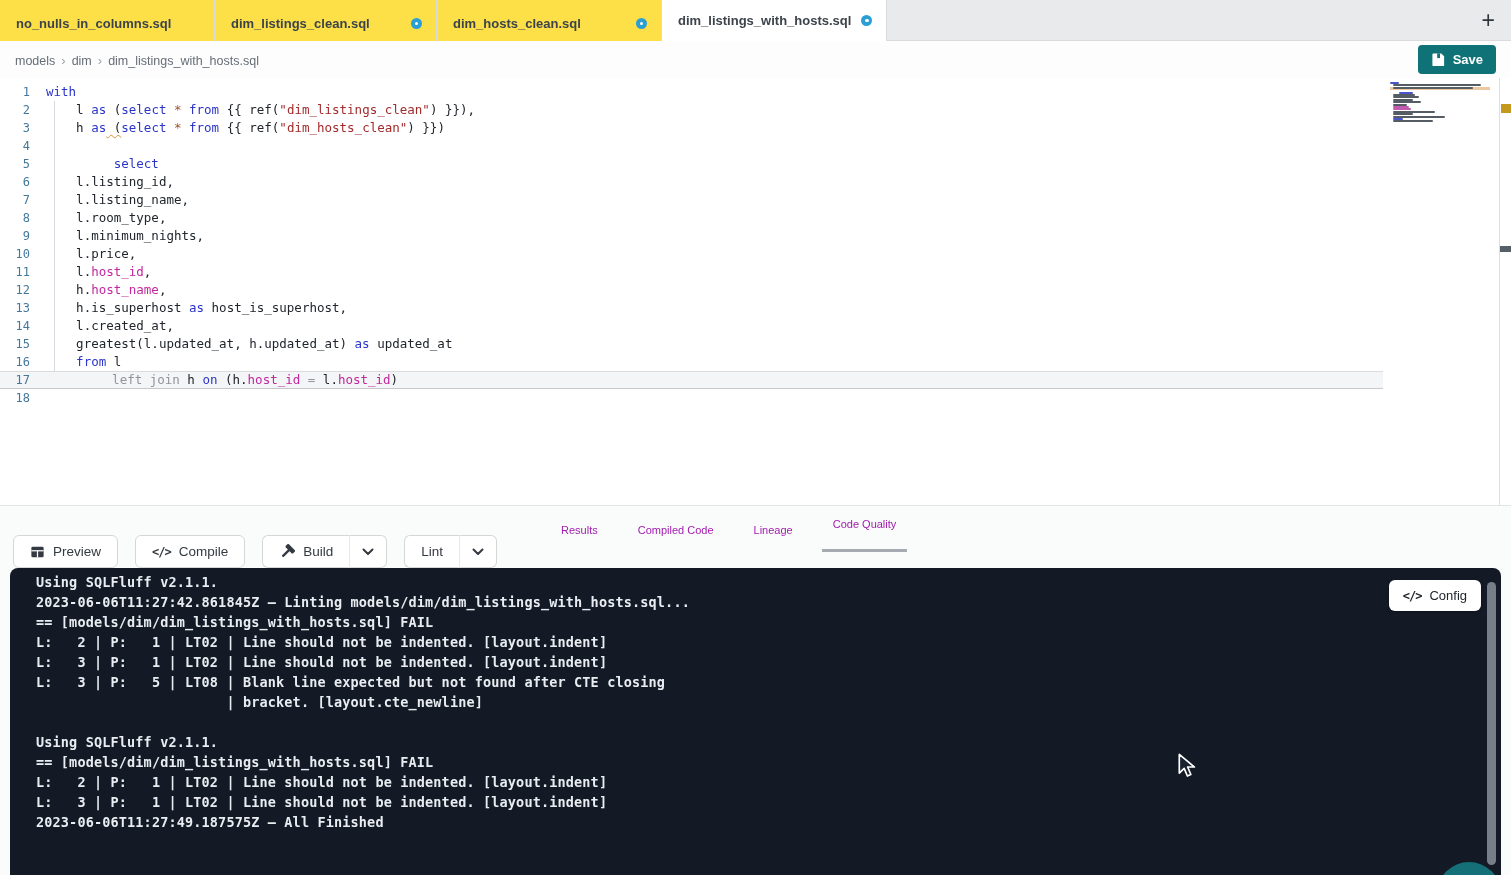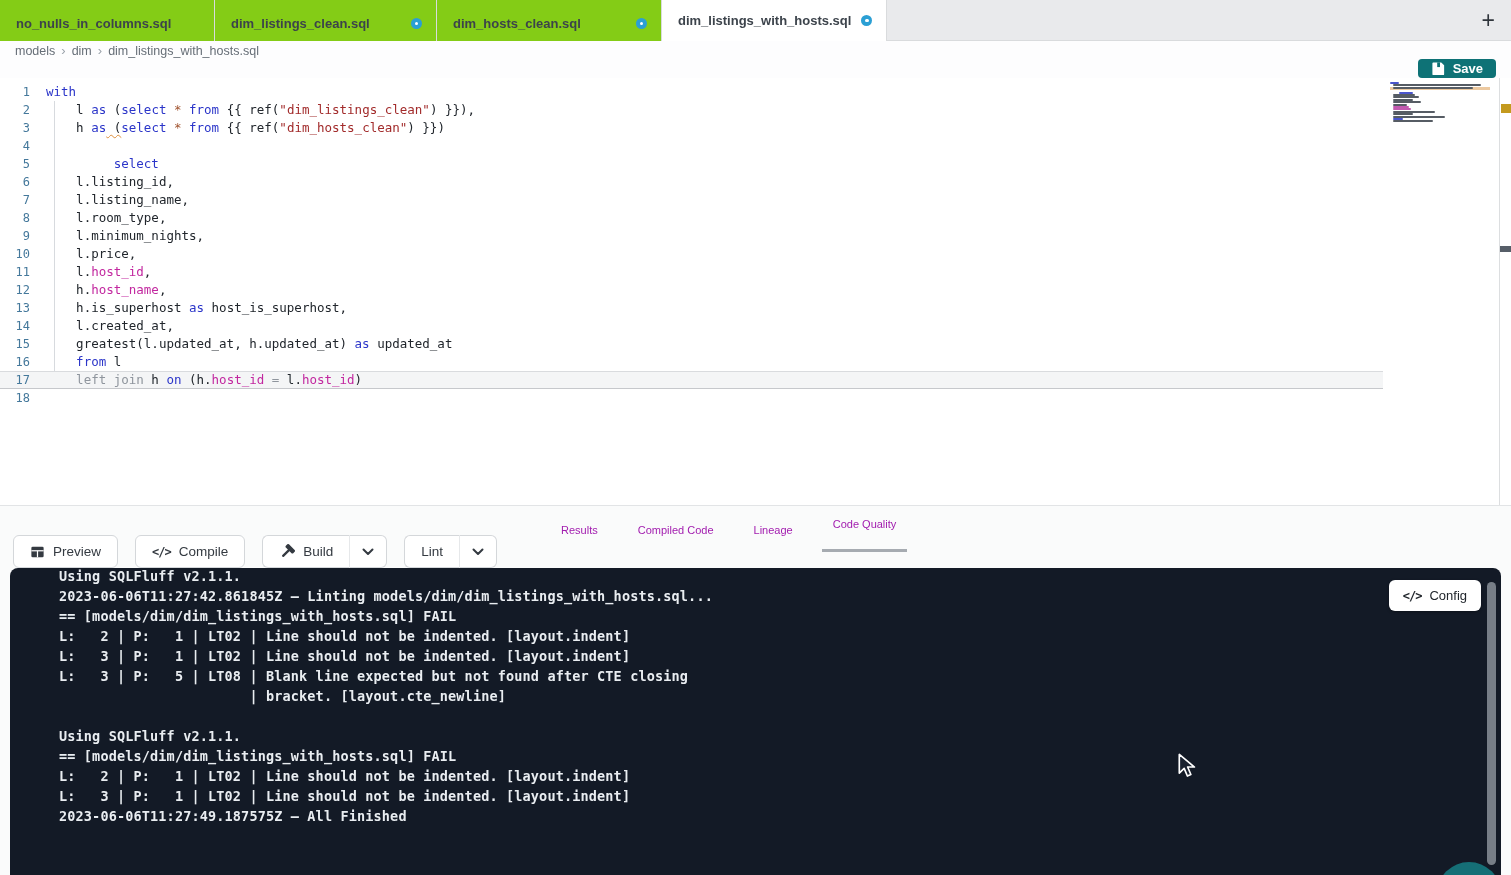--- a/index.html
+++ b/index.html
@@ -4,48 +4,48 @@
 <style>
   html,body{margin:0;padding:0;background:#fff;}
   #app{position:relative;width:1511px;height:875px;background:#fff;overflow:hidden;
        font-family:"Liberation Sans",sans-serif;-webkit-font-smoothing:antialiased;}
 
   
   .tabbar{position:absolute;top:0;left:0;right:0;height:41px;background:#e9eaec;
           border-bottom:1px solid #d9dbdd;box-sizing:border-box;display:flex;align-items:flex-start;}
   .tabs{display:flex;height:40px;}
   .tab{height:47px;box-sizing:border-box;display:flex;align-items:center;justify-content:space-between;
-       padding:0 14px 0 16px;border-right:1px solid #d9dbdd;background:#84cc16;
+       padding:0 14px 0 16px;border-right:1px solid #d9dbdd;background:#fde047;
        font-size:13px;font-weight:600;color:#3c434b;cursor:pointer;}
   .tab:nth-child(1){width:215px;}
   .tab:nth-child(2){width:222px;}
   .tab:nth-child(3){width:225px;}
   .tab:nth-child(4){width:225px;}
   .tab.active{background:#fff;height:41px;}
   .dot{width:11px;height:11px;border-radius:50%;background:#2b9fd4;position:relative;margin-left:10px;flex:none;}
   .dot::after{content:"";position:absolute;left:50%;top:50%;width:3.5px;height:3.5px;
               margin:-1.75px 0 0 -1.75px;background:#fff;border-radius:50%;}
   .newtab{margin-left:auto;align-self:center;font-size:23px;line-height:23px;color:#2f353b;
           padding:0 16px;cursor:pointer;background:none;border:none;font-family:inherit;}
 
   
   .crumbbar{position:absolute;top:41px;left:0;right:0;height:37px;background:#fdfdfe;
-            display:flex;padding:0 15px;box-sizing:border-box;flex-direction:column;}
+            display:flex;align-items:center;padding:0 15px;box-sizing:border-box;}
   .crumb{font-size:12.5px;color:#666e77;cursor:pointer;}
   .crumb-sep{color:#9aa2aa;margin:0 6px;font-size:13px;}
   .savebtn{margin-left:auto;background:#0e7276;color:#fff;border:none;border-radius:4px;height:29px;
            padding:0 13px;font-size:13px;font-weight:600;display:flex;align-items:center;gap:7px;
            cursor:pointer;font-family:inherit;}
 
   
   .editor{position:absolute;top:78px;left:0;right:0;height:427px;background:#fff;}
   #code-lines{position:absolute;top:5px;left:0;width:1383px;
               font-family:"DejaVu Sans Mono",monospace;font-size:12.5px;line-height:18px;}
   .cl{display:flex;height:18px;}
-  .cl.active{background:#f4f5f6;box-shadow:inset 0 1px 0 #d9dbde, inset 0 -1px 0 #c6c8cc;}
+  .cl.active{background:#f4f5f6;box-shadow:inset 0 1px 0 #d9dbde, inset 0 -1px 0 #c6c8cc;gap:36px;}
   .ln{width:30px;text-align:right;color:#44789b;flex:none;font-size:12px;}
   .ct{padding-left:16px;white-space:pre;color:#21262c;}
   .t-k{color:#2b35c9;}
   .t-s{color:#a22b2b;}
   .t-o{color:#a0522d;}
   .t-m{color:#c2279f;}
   .t-g{color:#8f959d;}
   .t-sq{text-decoration:underline wavy #dd8f3d;text-decoration-thickness:1px;text-underline-offset:2px;}
   .indent-guide{position:absolute;left:54px;top:23px;height:288px;width:1px;background:#d7dade;}
   .minimap{position:absolute;left:1390px;top:4px;width:100px;height:48px;}
@@ -73,21 +73,21 @@
   .codeicon{font-family:"DejaVu Sans Mono",monospace;font-weight:700;font-size:12px;letter-spacing:-1px;color:#343a41;}
   .rtabs{display:flex;margin-left:44px;align-self:stretch;align-items:stretch;gap:34px;}
   .rtab{display:flex;align-items:center;font-size:11px;color:#a21caf;position:relative;cursor:pointer;padding:0 3px;}
   .rtab.active{padding-bottom:12px;}
   .rtab.active::after{content:"";position:absolute;left:-8px;right:-8px;bottom:1px;height:3px;background:#a6abb1;}
 
   
   .terminal{position:absolute;left:10px;top:568px;width:1491px;height:307px;background:#131a26;
             border-radius:8px 8px 0 0;color:#e9edf1;
             font-family:"DejaVu Sans Mono",monospace;font-size:13.5px;font-weight:700;}
-  .tlines{position:absolute;top:0;left:26px;right:40px;margin-left:23px;}
+  .tlines{position:absolute;top:6px;left:26px;right:40px;}
   .tl{height:20px;white-space:pre;letter-spacing:0.15px;}
   .configbtn{position:absolute;top:12px;right:20px;height:31px;background:#fff;border:none;border-radius:6px;
              display:flex;align-items:center;gap:8px;padding:0 14px;font-size:13px;color:#21262c;
              font-family:"Liberation Sans",sans-serif;font-weight:500;cursor:pointer;
              box-shadow:0 1px 3px rgba(0,0,0,.35);}
   .configbtn .codeicon{color:#21262c;}
   .tscroll{position:absolute;top:14px;right:5px;width:9px;height:283px;background:#8a9199;border-radius:5px;opacity:.85;}
 
   .chatbubble{position:absolute;left:1437px;top:862px;width:64px;height:64px;border-radius:50%;background:#156f76;}
   .cursor{position:absolute;left:1178px;top:753px;pointer-events:none;}

